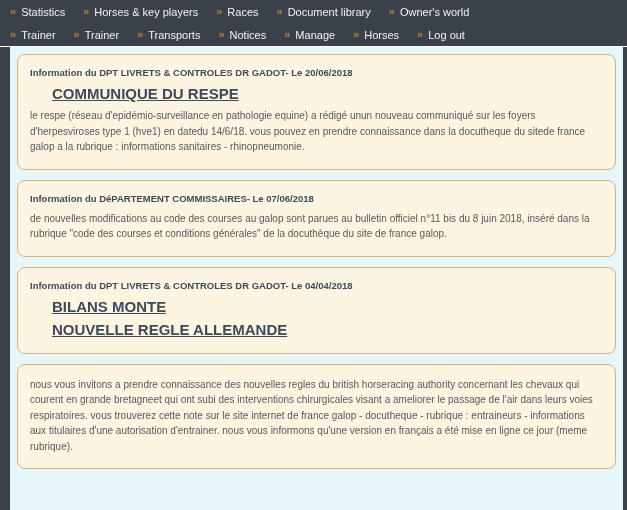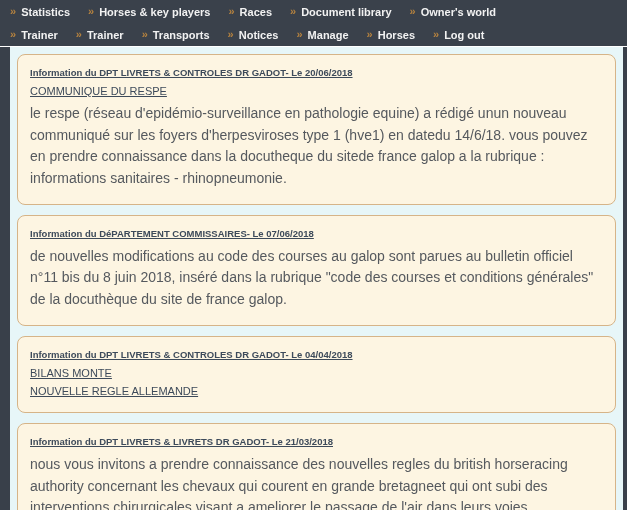--- a/index.html
+++ b/index.html
@@ -30,21 +30,21 @@
   .nav-arrow {
     color: #b5823f;
     font-size: 11px;
     font-weight: bold;
     margin-right: 5px;
     line-height: 1;
   }
   .nav-label {
     color: #f2f2f2;
     font-size: 11px;
-    font-weight: bold;
+    font-weight: normal;
   }
   
   .content {
     border-left: 10px solid #39404a;
     border-right: 4px solid #39404a;
     background: #e7f6f8;
     min-height: 464px;
     padding: 7px 7px 6px 7px;
   }
   
@@ -53,36 +53,36 @@
     border: 1px solid #d6b488;
     border-radius: 8px;
     padding: 12px 12px 9px 12px;
     margin-bottom: 10px;
   }
   .notice-header {
     display: block;
     color: #3d4a5a;
     font-size: 9.5px;
     font-weight: bold;
-    text-decoration: underline;
     margin-bottom: 7px;
     cursor: pointer;
   }
   .notice-heading {
     display: block;
     color: #3d4a5a;
-    font-size: 11px;
-    font-weight: normal;
+    font-size: 15px;
+    font-weight: bold;
     text-decoration: underline;
     margin-bottom: 6px;
     cursor: pointer;
+    margin-left: 22px;
   }
   .notice-body {
     color: #55595e;
-    font-size: 14px;
+    font-size: 10px;
     line-height: 1.55;
     margin-bottom: 5px;
   }
 </style>
 </head>
 <body>
 
 <div class="nav">
   <div class="nav-row">
     <div class="nav-item">
@@ -151,17 +151,16 @@
     <div class="notice-body">de nouvelles modifications au code des courses au galop sont parues au bulletin officiel n°11 bis du 8 juin 2018, inséré dans la rubrique "code des courses et conditions générales" de la docuthèque du site de france galop.</div>
   </div>
 
   <div class="notice">
     <a class="notice-header">Information du DPT LIVRETS &amp; CONTROLES DR GADOT- Le 04/04/2018</a>
     <a class="notice-heading">BILANS MONTE</a>
     <a class="notice-heading">NOUVELLE REGLE ALLEMANDE</a>
   </div>
 
   <div class="notice">
-    <a class="notice-header">Information du DPT LIVRETS &amp; LIVRETS DR GADOT- Le 21/03/2018</a>
     <div class="notice-body">nous vous invitons a prendre connaissance des nouvelles regles du british horseracing authority concernant les chevaux qui courent en grande bretagneet qui ont subi des interventions chirurgicales visant a ameliorer le passage de l'air dans leurs voies respiratoires. vous trouverez cette note sur le site internet de france galop - docutheque - rubrique : entraineurs - informations aux titulaires d'une autorisation d'entrainer. nous vous informons qu'une version en français a été mise en ligne ce jour (meme rubrique).</div>
   </div>
 
 </div>
 
 </body></html>

